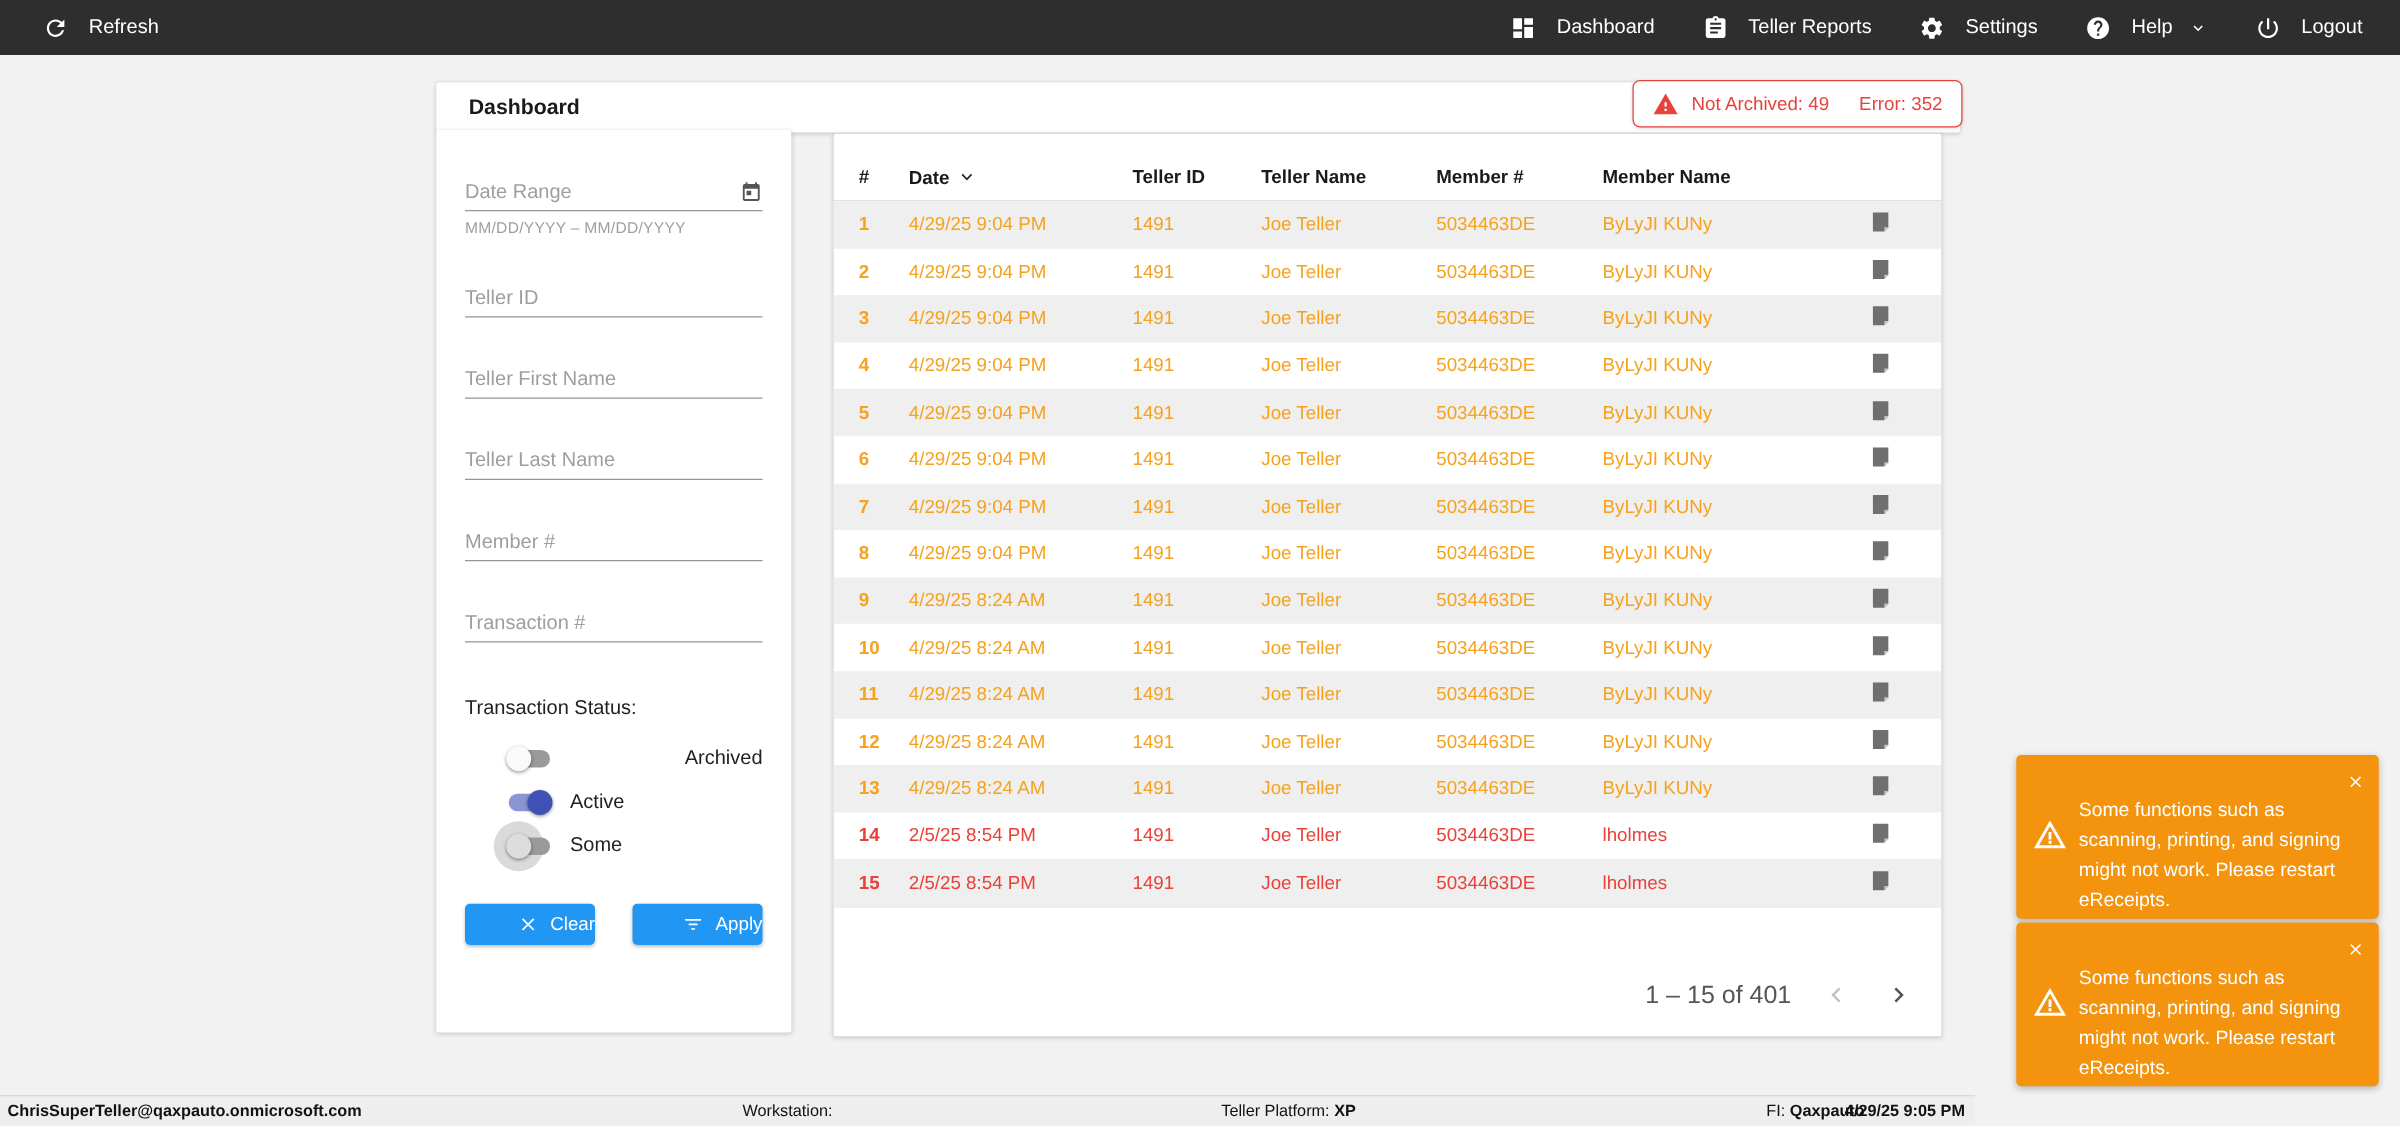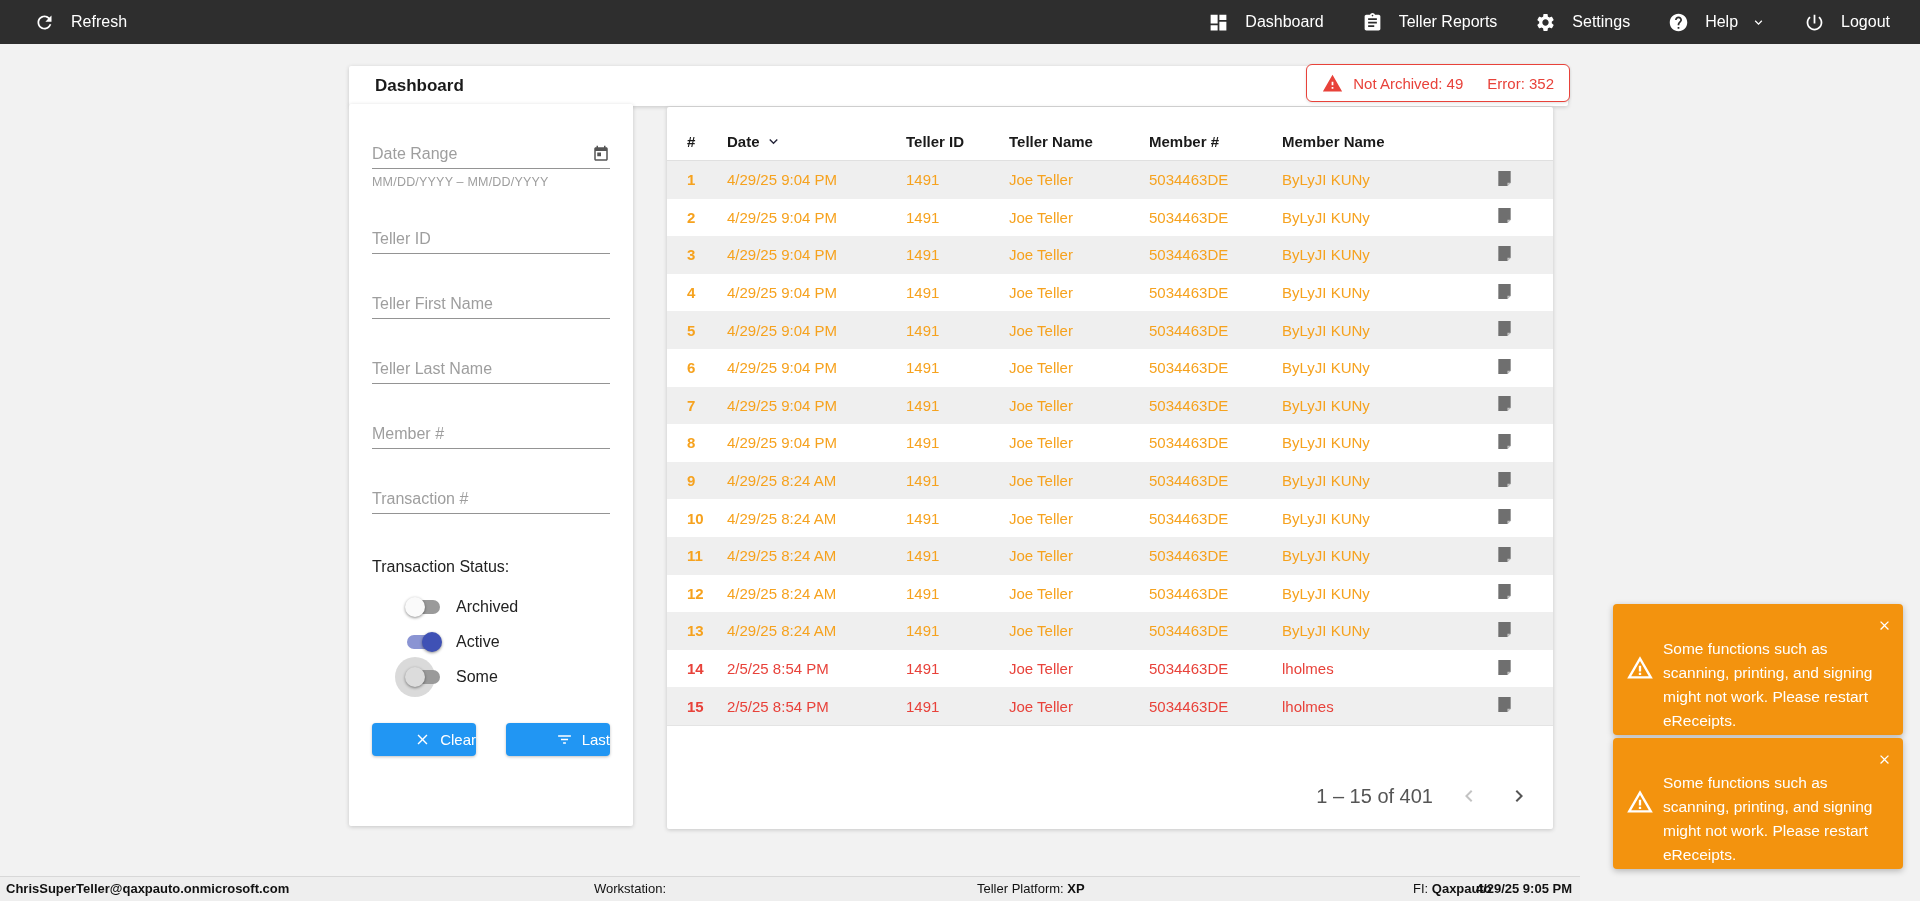--- a/index.html
+++ b/index.html
@@ -214,21 +214,21 @@
       </div>
   </div>
   <div class="tfield">
     <div class="finline">
         <span class="fph">Transaction #</span>
       </div>
   </div>
 
   <div class="status-label">Transaction Status:</div>
 
-  <div class="toggle-row" style="margin-top:14px;">
+  <div class="toggle-row" style="margin-top:14px;justify-content:space-between;">
     <span class="switch">
         <span class="track"></span>
         <span class="thumb"></span>
       </span>
     <span class="tlabel">Archived</span>
   </div>
   <div class="toggle-row">
     <span class="switch on">
         <span class="track"></span>
         <span class="thumb"></span>
@@ -248,21 +248,21 @@
     <button class="btn">
       <svg viewBox="0 0 24 24">
           <path d="M19 6.41 17.59 5 12 10.59 6.41 5 5 6.41 10.59 12 5 17.59 6.41 19 12 13.41 17.59 19 19 17.59 13.41 12z"></path>
         </svg>
       <span>Clear</span>
     </button>
     <button class="btn">
       <svg viewBox="0 0 24 24">
           <path d="M3 6v2h18V6H3zm4 7h10v-2H7v2zm3 5h4v-2h-4v2z"></path>
         </svg>
-      <span>Last</span>
+      <span>Apply</span>
     </button>
   </div>
 </section>
 
 <section class="card tablecard">
   <div class="thead">
     <span class="c-num">#</span>
     <span class="c-date">
       <span>Date</span><svg class="sort" viewBox="0 0 24 24">
           <path d="M7.41 8.59 12 13.17l4.59-4.58L18 10l-6 6-6-6 1.41-1.41z"></path>

